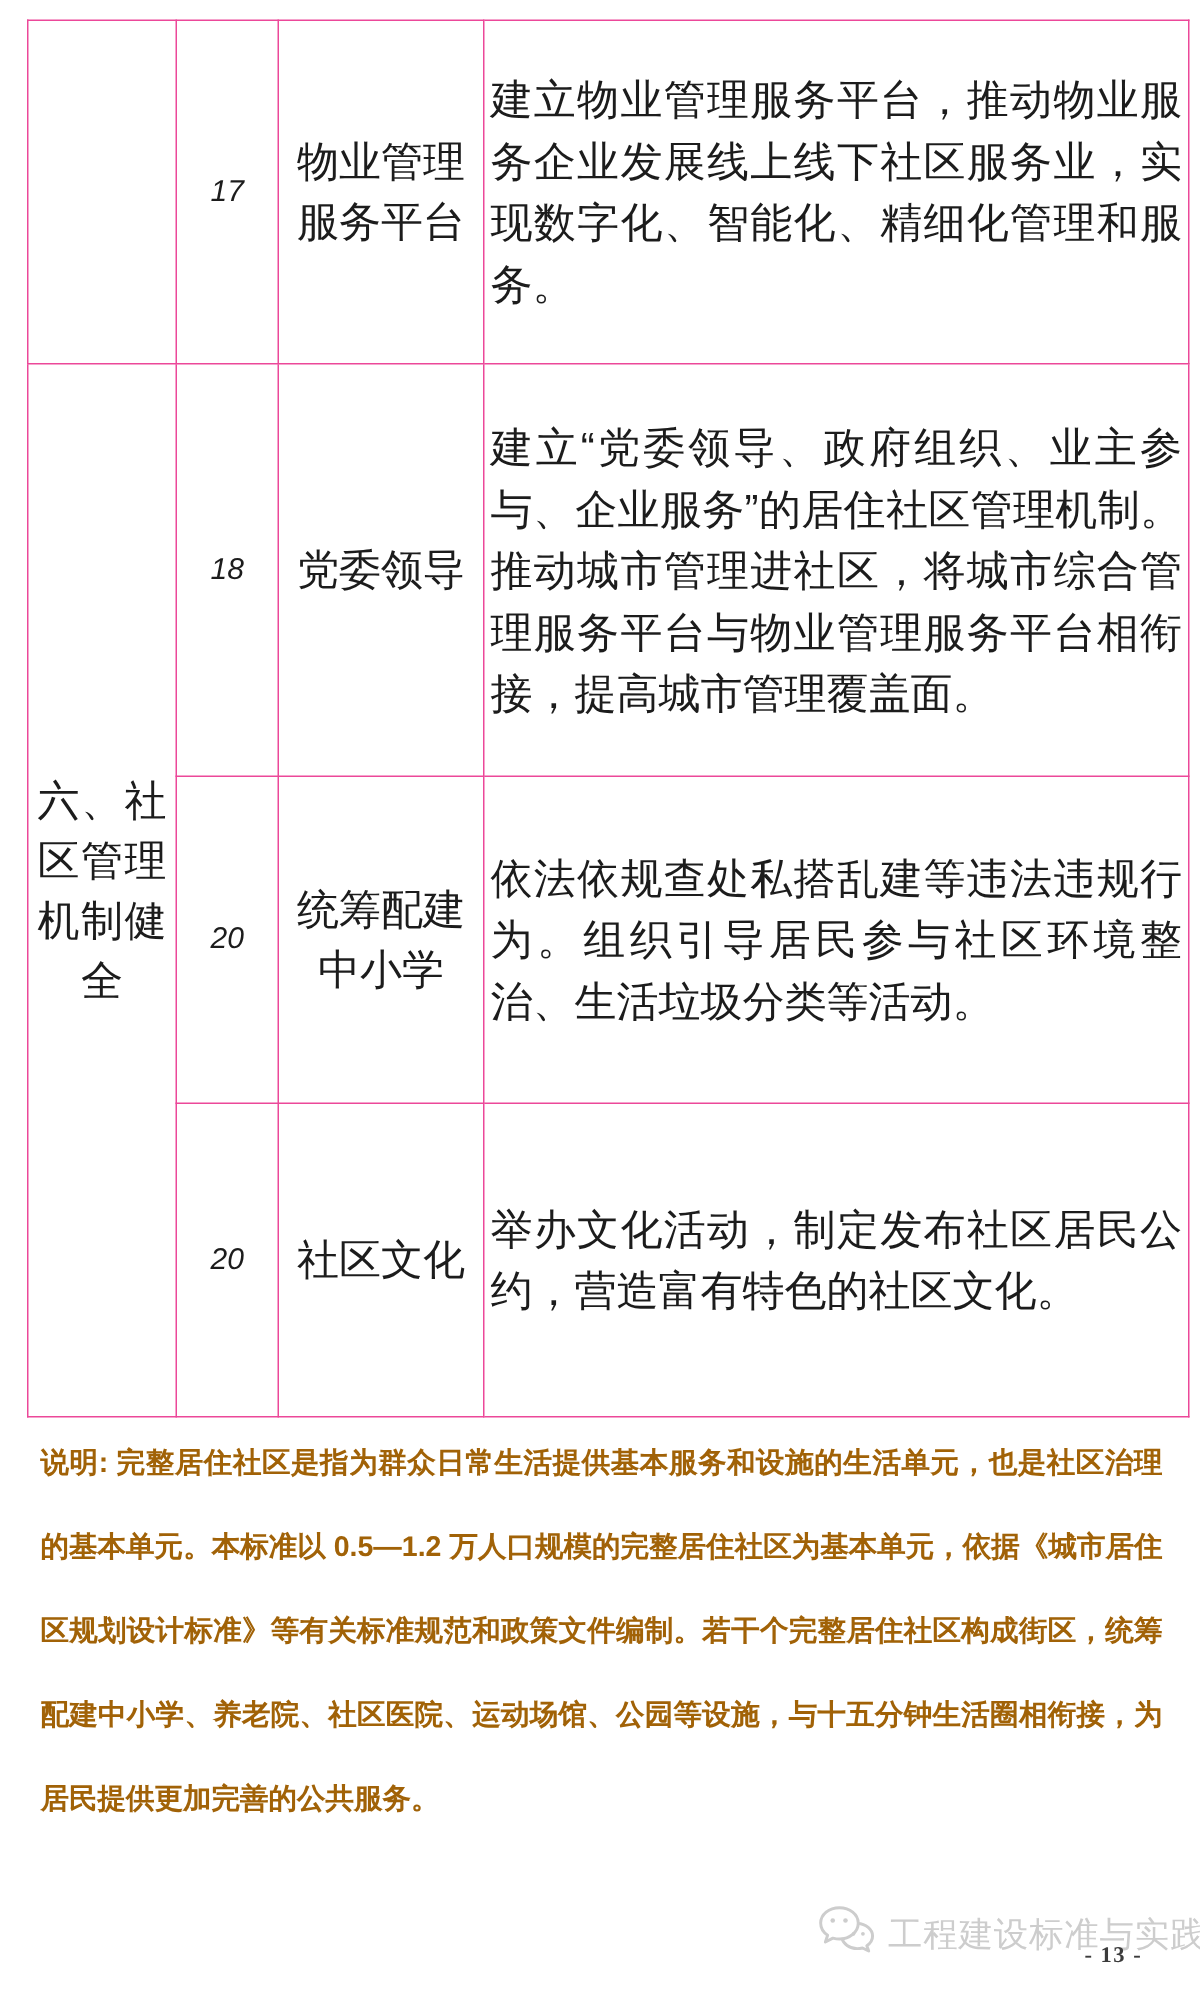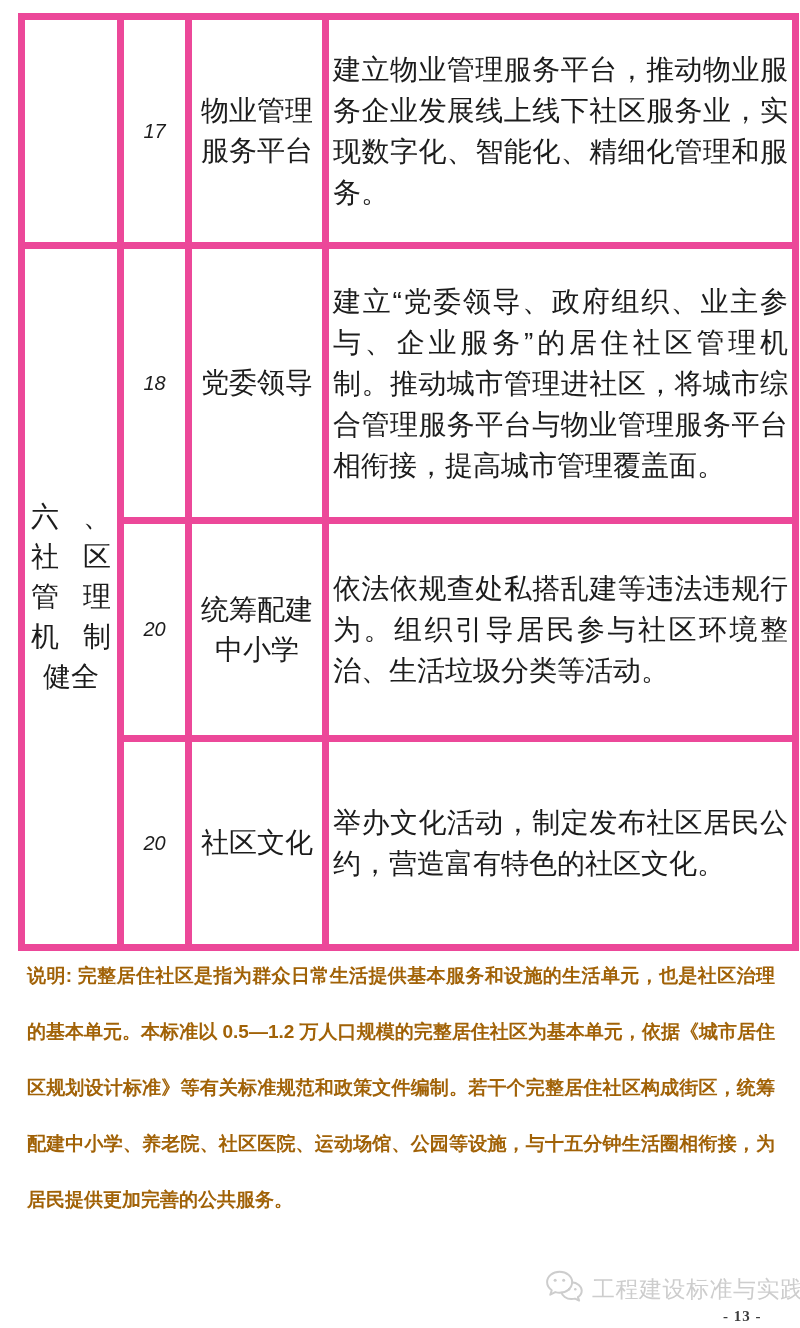--- a/index.html
+++ b/index.html
@@ -18,21 +18,21 @@
 
   
   .doc-table {
     position: absolute;
     left: 18px;
     top: 13px;
     border-collapse: collapse;
     table-layout: fixed;
   }
   .doc-table td {
-    border: 7px solid #ec4899;
+    border: 1px solid #ec4899;
     padding: 0;
     vertical-align: middle;
     overflow: hidden;
   }
   td.cat {
     text-align: justify;
     text-align-last: center;
     font-size: 28px;
     line-height: 40px;
     padding: 0 6px;
@@ -86,21 +86,20 @@
   .page-number {
     position: absolute;
     left: 723px;
     top: 1296px;
     font-family: "Liberation Serif", serif;
     font-size: 15px;
     font-weight: bold;
     color: #3c3c3c;
     letter-spacing: 1px;
     white-space: nowrap;
-    margin-top: 12px;
   }
 </style>
 </head>
 <body>
 
 <table class="doc-table">
   <colgroup>
     <col style="width:99px">
     <col style="width:68px">
     <col style="width:137px">

